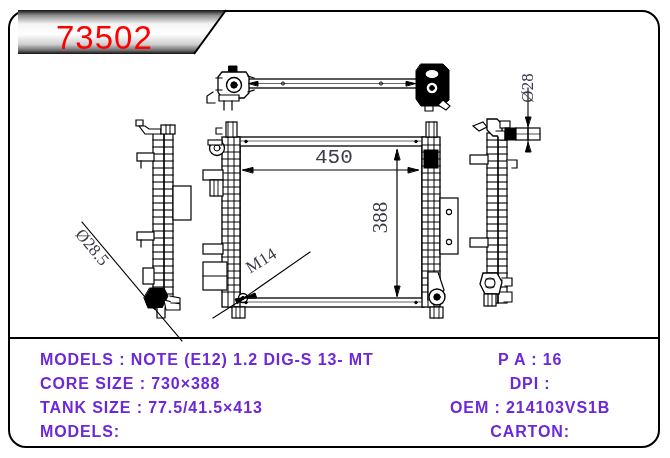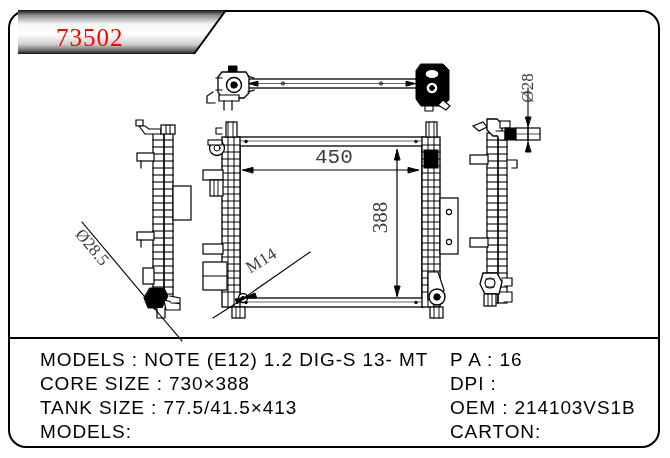--- a/index.html
+++ b/index.html
@@ -14,22 +14,22 @@
          background:#fff;}
 
   
   .divider{position:absolute;left:10px;top:337px;width:650px;height:0;
            border-top:2px solid #000;}
 
   
   .title-tab{position:absolute;left:8px;top:8px;width:225px;height:48px;}
   .title-tab svg{display:block;}
   .title-text{position:absolute;left:48px;top:13px;
-              font-family:Liberation Serif, serif;
-              font-size:25px;font-weight:400;color:#ff0000;
+              font-family:Liberation Sans, sans-serif;
+              font-size:33px;font-weight:400;color:#ff0000;
               letter-spacing:1px;line-height:34px;}
 
   
   .canvas{position:absolute;left:0;top:0;width:670px;height:458px;}
   .canvas svg{position:absolute;left:0;top:0;}
 
   
   .dim{position:absolute;font-family:"Liberation Serif",serif;
        color:#3a3a4a;white-space:nowrap;}
   .dim-450{left:315px;top:146px;font-size:21px;font-family:Liberation Mono, monospace;}
@@ -39,23 +39,23 @@
            transform:rotate(-32deg);transform-origin:left bottom;}
   .dim-d285{left:86px;top:225px;font-size:17px;
             transform:rotate(50deg);transform-origin:left top;}
   .dim-d28{left:513px;top:78px;font-size:17px;
            transform:rotate(-90deg);transform-origin:center center;}
 
   
   .info{position:absolute;left:10px;top:340px;width:650px;height:108px;}
   .info-col{position:absolute;top:8px;}
   .info-left{left:30px;}
-  .info-right{left:440px;}
+  .info-right{left:440px;text-align:center;}
   .info-line{font-family:"Liberation Sans",sans-serif;
-             font-size:19px;font-weight:normal;color:#000000;
+             font-size:16px;font-weight:bold;color:#6d28d9;
              letter-spacing:.9px;height:24px;line-height:24px;
              white-space:nowrap;}
 </style>
 </head>
 <body>
 
 <div id="root">
 
   <div class="frame"></div>
   <div class="divider"></div>

